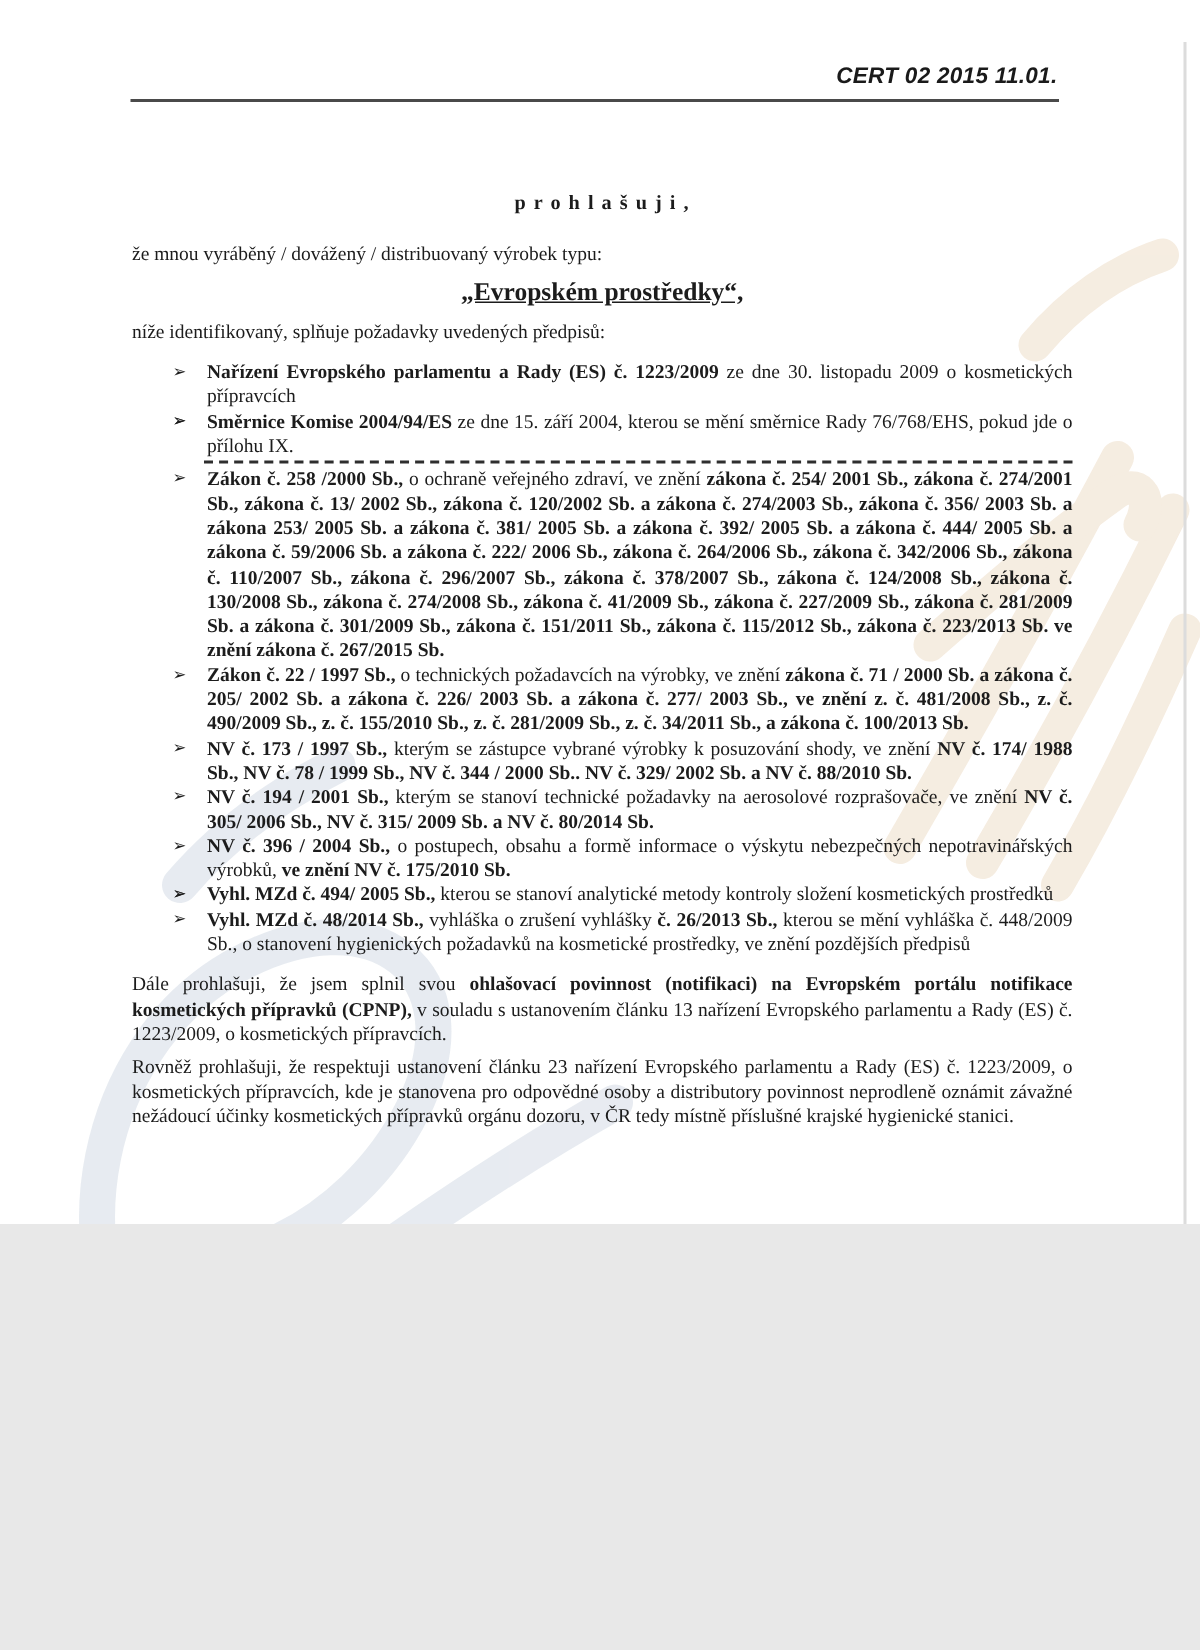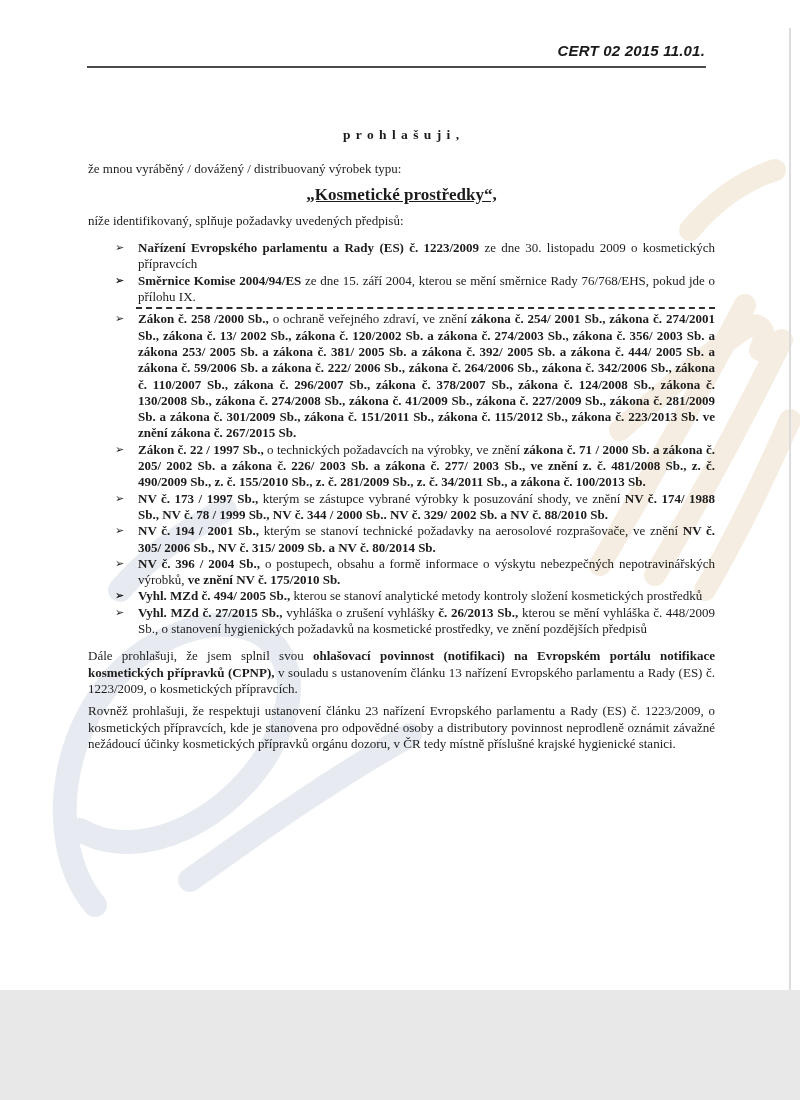--- a/index.html
+++ b/index.html
@@ -1,18 +1,18 @@
 <!DOCTYPE html>
 <html><head>
 <meta charset="utf-8">
 <style>
   html,body{margin:0;padding:0;background:#e8e8e8;}
   .page{
     position:relative;
-    width:800px;height:990px;
+    width:800px;height:816px;
     margin:0 auto;
     background:#ffffff;
     font-family:"Liberation Serif", serif;
     color:#1c1c1c;
     overflow:hidden;
   }
   
   .header-ref{
     position:absolute;top:42px;right:95px;
     font-family:"Liberation Sans", sans-serif;
@@ -105,21 +105,21 @@
   <div class="header-ref">CERT 02 2015 11.01.</div>
   <div class="header-rule"></div>
 
   <div class="content">
 
 
     <div class="declaration-word">p r o h l a š u j i ,</div>
 
     <div class="product-line">že mnou vyráběný / dovážený  / distribuovaný výrobek typu:</div>
 
-    <div class="product-title">„Kosmetické prostředky“,</div>
+    <div class="product-title">„Evropském prostředky“,</div>
 
     <div class="compliance-line">níže identifikovaný, splňuje požadavky uvedených předpisů:</div>
 
     <div class="reg-list">
   <div class="reg-item">
     <span class="bullet">➢</span>
     <span class="reg-text"><b>Nařízení Evropského parlamentu a Rady (ES) č. 1223/2009</b><span> ze dne 30. listopadu 2009 o kosmetických přípravcích</span></span>
   </div>
 
   <div class="reg-item">
@@ -164,21 +164,21 @@
     <span class="bullet">➢</span>
   </div>
 
   <div class="reg-item">
     <span class="bullet">➢</span>
     <span class="reg-text"><b>Vyhl. MZd č. 494/ 2005 Sb.,</b><span> kterou se stanoví analytické metody kontroly složení kosmetických prostředků</span></span>
   </div>
 
   <div class="reg-item">
     <span class="bullet">➢</span>
-    <span class="reg-text"><b>Vyhl. MZd č. 27/2015 Sb.,</b><span> vyhláška o zrušení vyhlášky </span><b>č. 26/2013 Sb.,</b><span> kterou se mění vyhláška č. 448/2009 Sb., o stanovení hygienických požadavků na kosmetické prostředky, ve znění pozdějších předpisů</span></span>
+    <span class="reg-text"><b>Vyhl. MZd č. 48/2014 Sb.,</b><span> vyhláška o zrušení vyhlášky </span><b>č. 26/2013 Sb.,</b><span> kterou se mění vyhláška č. 448/2009 Sb., o stanovení hygienických požadavků na kosmetické prostředky, ve znění pozdějších předpisů</span></span>
   </div>
 </div>
 
     <div class="closing">
       <p><span>Dále prohlašuji, že jsem splnil svou </span><b>ohlašovací povinnost (notifikaci) na Evropském portálu notifikace kosmetických přípravků (CPNP),</b><span> v souladu s ustanovením článku 13 nařízení Evropského parlamentu a Rady (ES) č. 1223/2009, o kosmetických přípravcích.</span></p>
       <p><span>Rovněž prohlašuji, že respektuji ustanovení článku 23 nařízení Evropského parlamentu a Rady (ES) č. 1223/2009, o kosmetických přípravcích, kde je stanovena pro odpovědné osoby a distributory povinnost neprodleně oznámit závažné nežádoucí účinky kosmetických přípravků orgánu dozoru, v ČR tedy místně příslušné krajské hygienické stanici.</span></p>
     </div>
 
   </div>
 

